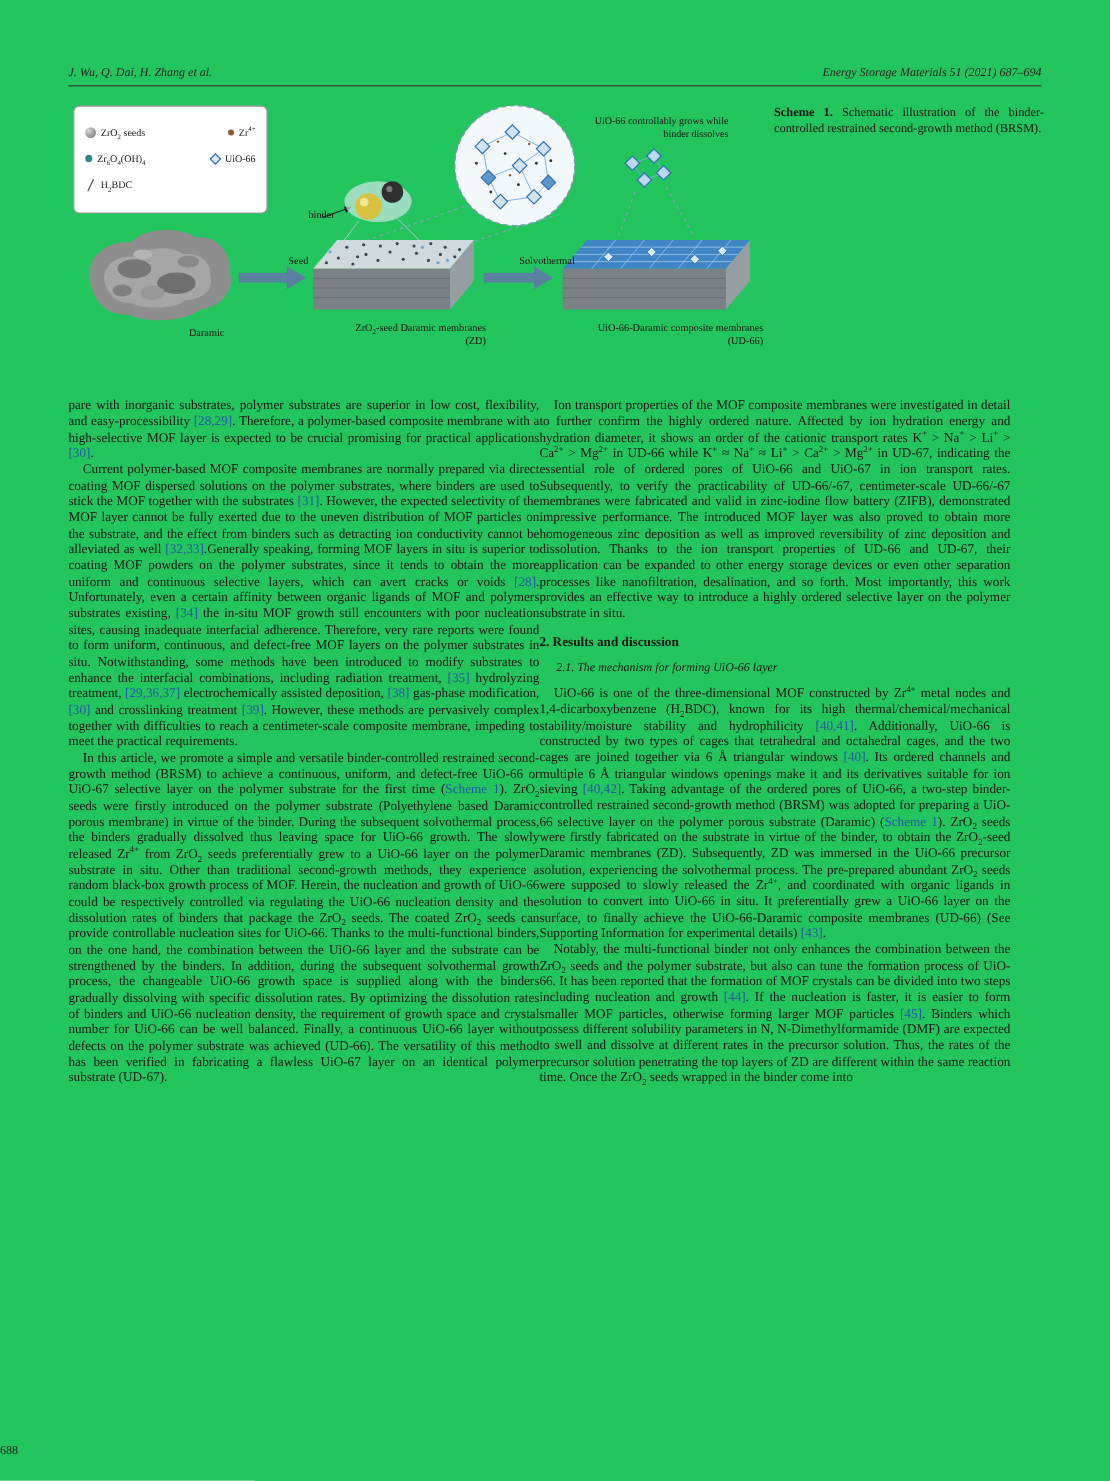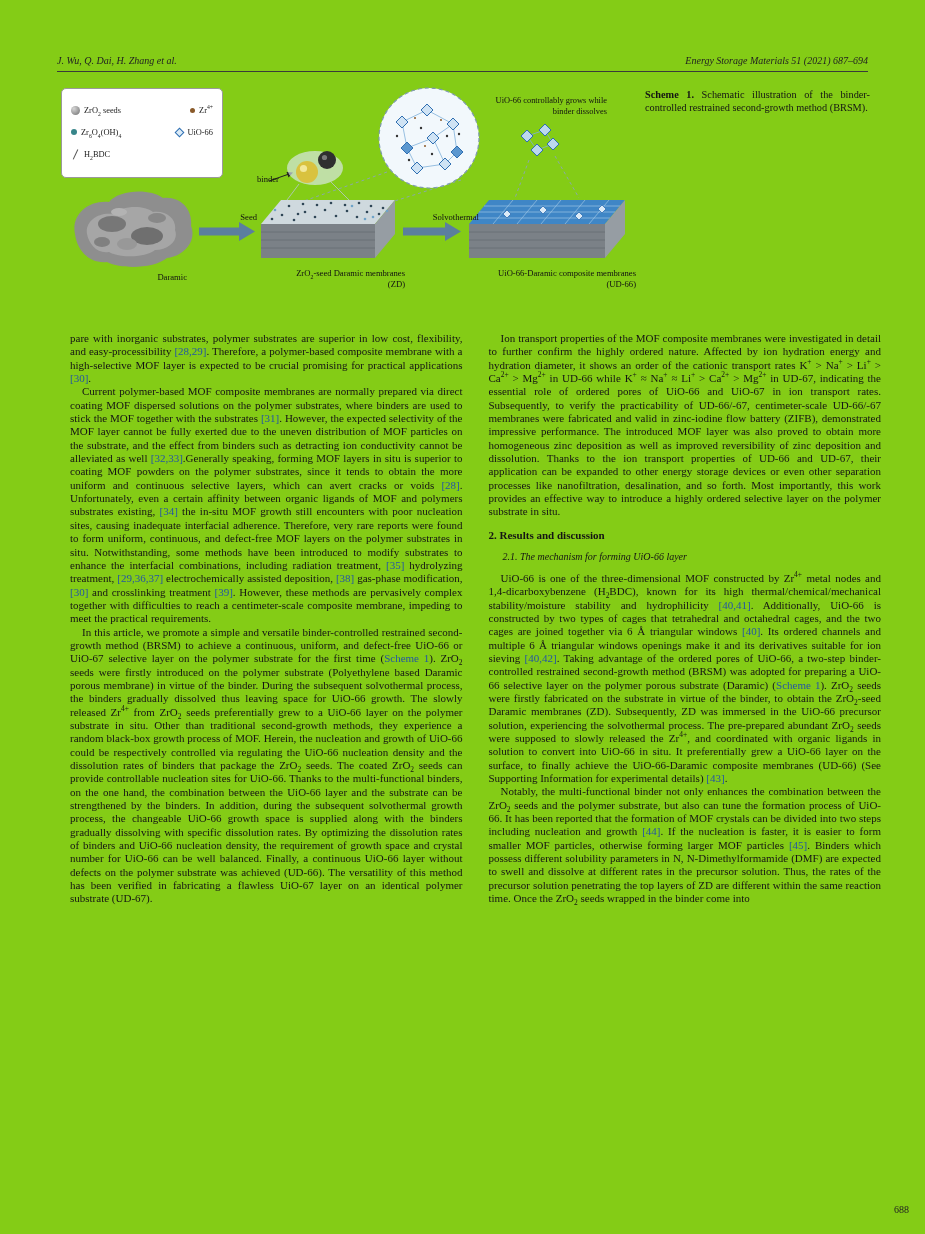--- a/index.html
+++ b/index.html
@@ -1,17 +1,17 @@
 <!DOCTYPE html>
 <html><head>
 <meta charset="utf-8">
 <style>
   *{box-sizing:border-box;margin:0;padding:0}
   html,body{background:#e9e9e9}
-  .page{position:relative;width:925px;height:1234px;margin:0 auto;background:#84cc16;overflow:hidden;
+  .page{position:relative;width:925px;height:1234px;margin:0 auto;background:#22c55e;overflow:hidden;
         font-family:"Liberation Serif",serif;color:#141414}
   
   .header{position:absolute;left:57px;right:57px;top:55px;display:flex;justify-content:space-between;
           font-style:italic;font-size:10px;color:#222}
   .rule{position:absolute;left:57px;right:57px;top:71px;border-top:1px solid #3a3a3a}
   
   .figure{position:absolute;left:57px;top:84px;width:580px;height:244px}
   .figure svg{position:absolute;left:0;top:0}
   .legend{position:absolute;left:4px;top:4px;width:162px;height:90px;border:1px solid #9a9a9a;border-radius:5px;
           display:flex;flex-direction:column;justify-content:space-evenly;padding:4px 9px;font-size:8.4px;color:#222;
@@ -29,29 +29,29 @@
   .seed-label{left:140px;top:128px;width:60px}
   .solvo-label{left:330px;top:128px;width:92px}
   .binder-label{left:178px;top:90px;width:44px;text-align:right}
   .daramic-label{left:15px;top:188px;width:115px}
   .zd-label{left:192px;top:184px;width:156px;line-height:10.5px}
   .ud-label{left:395px;top:184px;width:184px;line-height:10.5px}
   .grow-note{left:430px;top:12px;width:120px;font-size:8.4px;line-height:10.5px}
   
   .caption{position:absolute;left:645px;top:88px;width:225px;font-size:10.3px;line-height:13.2px;text-align:justify}
   
-  .columns{position:absolute;left:70px;top:332px;width:811px;display:flex;gap:26px}
+  .columns{position:absolute;left:57px;top:332px;width:811px;display:flex;}
   .col{width:392.5px}
   .col p{font-size:11px;line-height:13.35px;text-align:justify;text-indent:12px}
   .col p.noindent{text-indent:0}
   .col h2{font-size:11px;font-weight:bold;margin:10px 0 10px 0}
   .col h3{font-size:10px;font-style:italic;font-weight:normal;margin:0 0 10px 14px}
   sub,sup{font-size:68%;line-height:0}
   a.cite{color:#2456a4;text-decoration:none;cursor:pointer}
-  .footer{position:absolute;left:0;right:16px;top:1204px;text-align:right;font-size:10px;color:#222}
+  .footer{position:absolute;left:0;right:4px;top:1204px;text-align:left;font-size:10px;color:#222}
 </style>
 </head>
 <body>
 
 <div class="page">
 
   <div class="header">
     <span>J. Wu, Q. Dai, H. Zhang et al.</span>
     <span>Energy Storage Materials 51 (2021) 687–694</span>
   </div>

